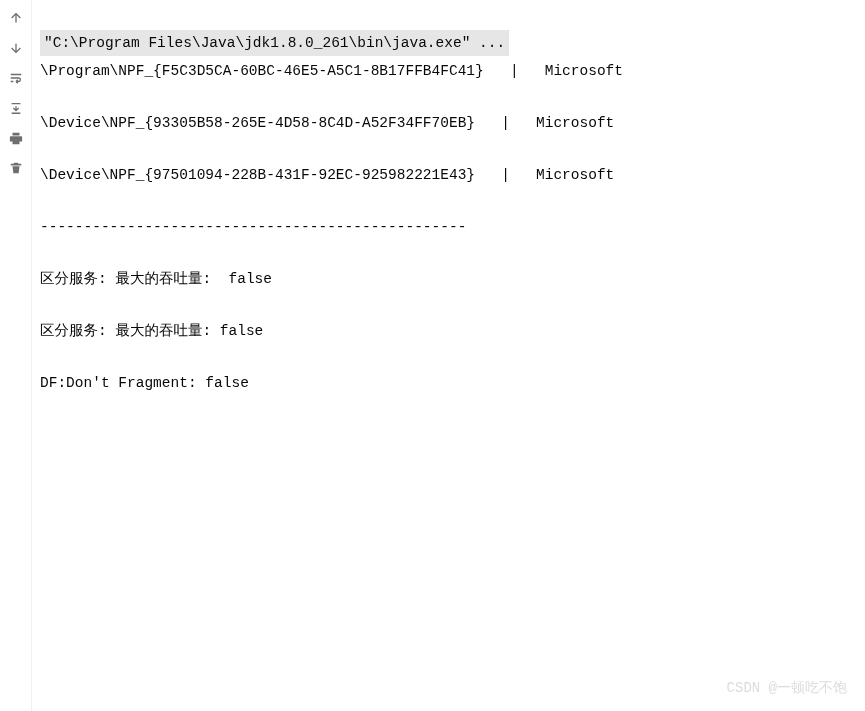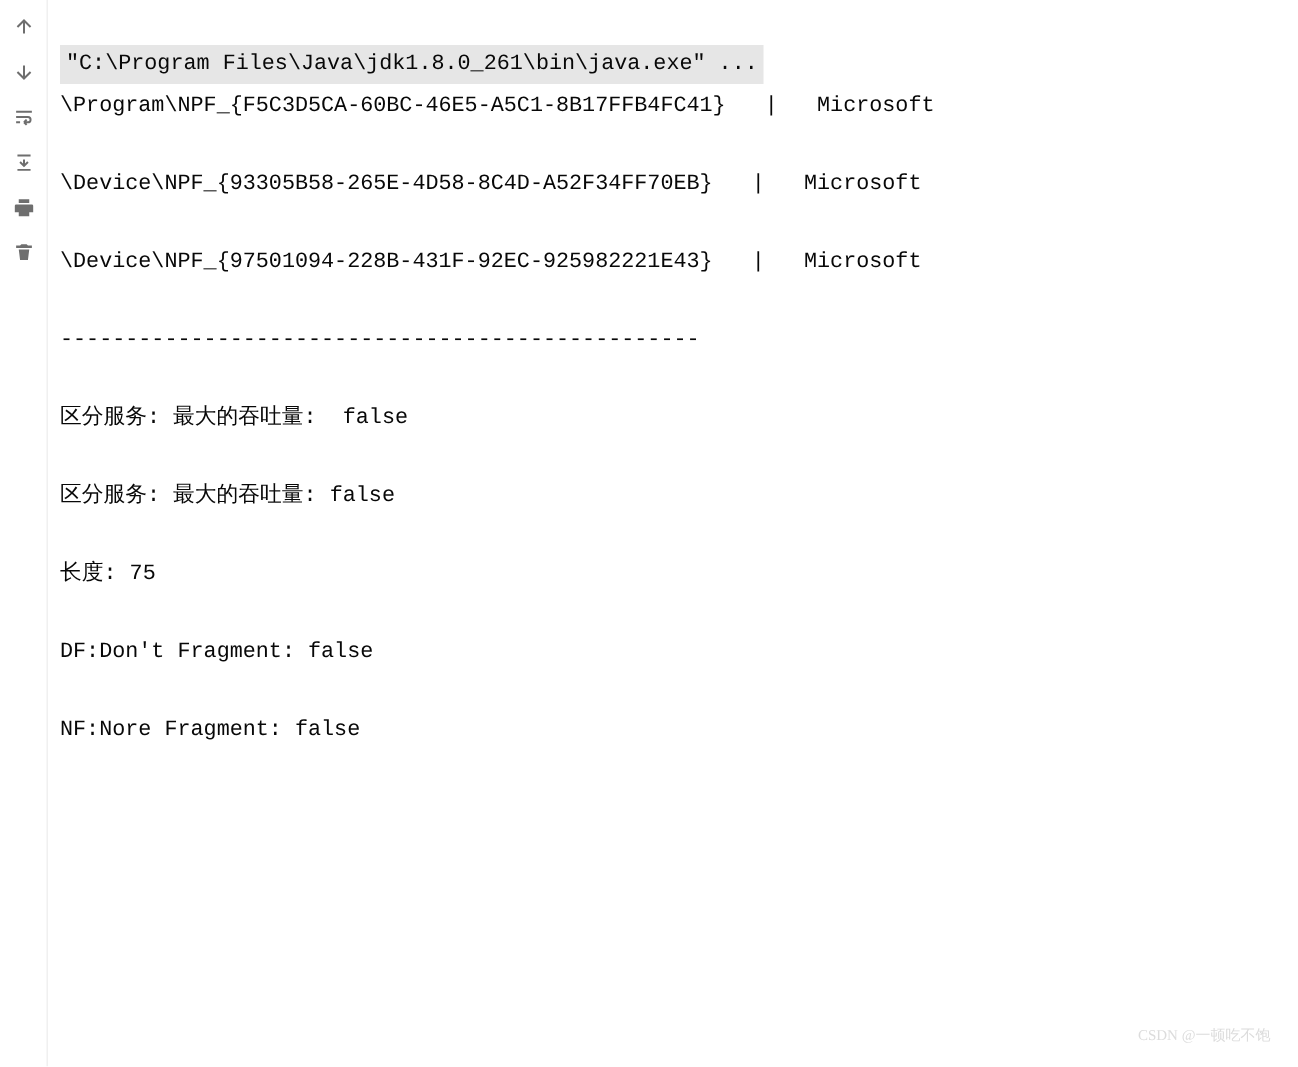--- a/index.html
+++ b/index.html
@@ -54,22 +54,22 @@
       background: #e6e6e6;
       padding: 0 4px;
       display: inline-block;
       margin-bottom: 2px;
     }
     .watermark {
       position: absolute;
       bottom: 14px;
       right: 18px;
       color: #dcdcdc;
-      font-size: 10px;
-      font-family: Liberation Serif, serif;
+      font-size: 14px;
+      font-family: Liberation Mono, monospace;
     }
   </style>
 </head>
 <body>
 
 <div class="gutter">
   <div class="gutter-icon">
     <svg viewBox="0 0 16 16" fill="none" stroke="currentColor" stroke-width="1.5">
         <path d="M8 13V3M3 8l5-5 5 5"></path>
       </svg>
@@ -102,23 +102,21 @@
 </div>
 
 <div class="console">
 <span class="command-line">"C:\Program Files\Java\jdk1.8.0_261\bin\java.exe" ...</span>
 <div><span>\Program\NPF_{F5C3D5CA-60BC-46E5-A5C1-8B17FFB4FC41}</span>   <span>|</span>   <span>Microsoft</span></div>
 <div><span>\Device\NPF_{93305B58-265E-4D58-8C4D-A52F34FF70EB}</span>   <span>|</span>   <span>Microsoft</span></div>
 <div><span>\Device\NPF_{97501094-228B-431F-92EC-925982221E43}</span>   <span>|</span>   <span>Microsoft</span></div>
 <div>-------------------------------------------------</div>
 <div>区分服务: 最大的吞吐量:  false</div>
 <div>区分服务: 最大的吞吐量: false</div>
-<div>长度: 75</div>
 <div>DF:Don't Fragment: false</div>
-<div>NF:Nore Fragment: false</div>
 
 
 
 
 
 
 
 
 
 

